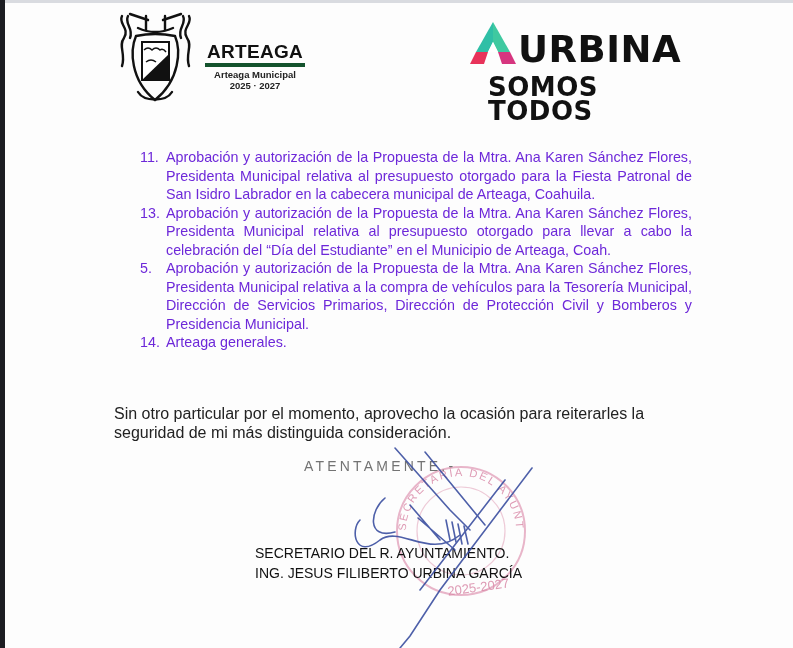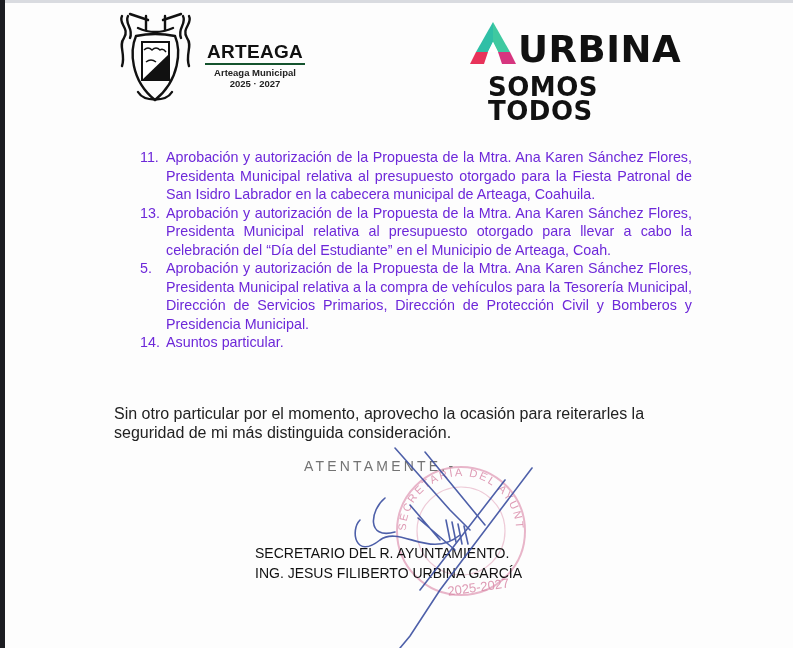--- a/index.html
+++ b/index.html
@@ -5,21 +5,21 @@
   html, body { margin:0; padding:0; }
   body { width:793px; height:648px; background:#ffffff; position:relative; overflow:hidden;
          font-family:"Liberation Sans", sans-serif; color:#1a1a1a; }
   .edge-left { position:absolute; left:0; top:0; width:5px; height:648px; background:#1c1d22; }
   .edge-top { position:absolute; left:5px; top:0; width:788px; height:3px; background:#d9dbe0; }
   .page { position:absolute; left:5px; top:3px; right:0; bottom:0; background:#fdfdfd; }
 
   
   .crest { position:absolute; left:108px; top:10px; width:95px; height:98px; }
   .crest-text { position:absolute; left:205px; top:42px; width:100px; text-align:center; }
-  .crest-title { font-size:19px; font-weight:bold; letter-spacing:0.3px; color:#111; line-height:20px; border-bottom:2px solid #14532d; padding-bottom:1px; }
+  .crest-title { font-size:19px; font-weight:bold; letter-spacing:0.3px; color:#111; line-height:20px; border-bottom:4px solid #14532d; padding-bottom:1px; }
   .crest-sub { font-size:9.5px; font-weight:bold; color:#222; line-height:11px; margin-top:2px; }
   .crest-years { font-size:9.5px; font-weight:bold; color:#222; line-height:11px; }
 
   
   .brand { position:absolute; left:468px; top:22px; width:220px; height:80px; }
   .brand-a { position:absolute; left:0; top:0; width:50px; height:44px; }
   .brand-title { position:absolute; left:50px; top:9px; font-size:37px; font-weight:900; color:#111; letter-spacing:0.5px; line-height:38px; font-family:"DejaVu Sans", sans-serif; }
   .brand-tag { position:absolute; left:20px; top:53px; font-size:26px; font-weight:bold; color:#111; letter-spacing:0.5px; font-family:"DejaVu Sans", sans-serif; line-height:24px; }
 
   
@@ -87,21 +87,21 @@
   <div class="item">
     <span class="num">13.</span>
     <span class="txt">Aprobación y autorización de la Propuesta de la Mtra. Ana Karen Sánchez Flores, Presidenta Municipal relativa al presupuesto otorgado para llevar a cabo la celebración del “Día del Estudiante” en el Municipio de Arteaga, Coah.</span>
   </div>
   <div class="item">
     <span class="num">5.</span>
     <span class="txt">Aprobación y autorización de la Propuesta de la Mtra. Ana Karen Sánchez Flores, Presidenta Municipal relativa a la compra de vehículos  para la Tesorería Municipal, Dirección de Servicios Primarios, Dirección de Protección Civil y Bomberos y Presidencia Municipal.</span>
   </div>
   <div class="item">
     <span class="num">14.</span>
-    <span class="txt left">Asuntos particular.</span>
+    <span class="txt left">Arteaga generales.</span>
   </div>
 </div>
 
 <div class="closing">Sin otro particular por el momento, aprovecho la ocasión para reiterarles la seguridad de mi más distinguida consideración.</div>
 
 <svg class="stamp" viewBox="0 0 150 150">
   <defs>
     <path id="stampArc" d="M20 75 A55 55 0 1 1 130 75"></path>
   </defs>
   <circle cx="75" cy="75" r="64" fill="none" stroke="#e2a3bb" stroke-width="2" opacity="0.8"></circle>

